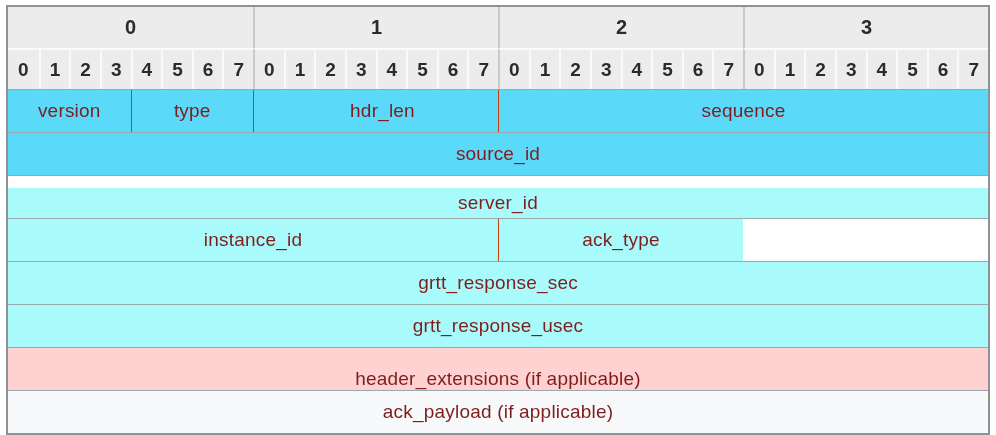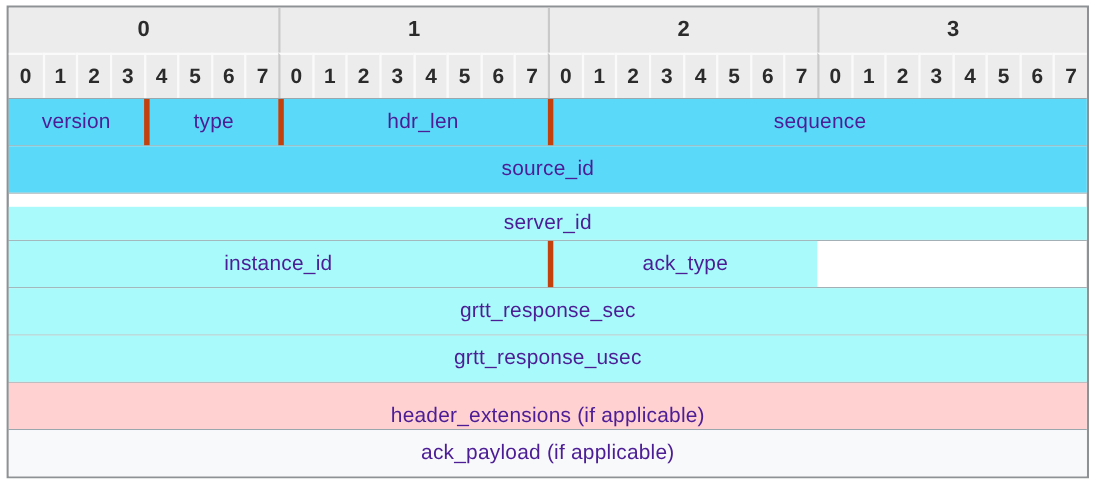--- a/index.html
+++ b/index.html
@@ -53,24 +53,24 @@
   
   .field-row {
     height: 42px;
     border-top: 1px solid #9aa8ad;
   }
   .field-cell {
     display: flex;
     align-items: center;
     justify-content: center;
     font-size: 19px;
-    color: #4c1d95;
+    color: #7f1d1d;
     letter-spacing: 0.2px;
   }
-  .field-cell + .field-cell { border-left: 5px solid #c2410c; justify-content: center; }
+  .field-cell + .field-cell { border-left: 1px solid #c2410c; justify-content: center; }
 </style>
 </head>
 <body>
 
 <div class="frame">
   <div class="row byte-row" id="byteRow">
       <div class="byte-cell">0</div>
       <div class="byte-cell">1</div>
       <div class="byte-cell">2</div>
       <div class="byte-cell">3</div>

